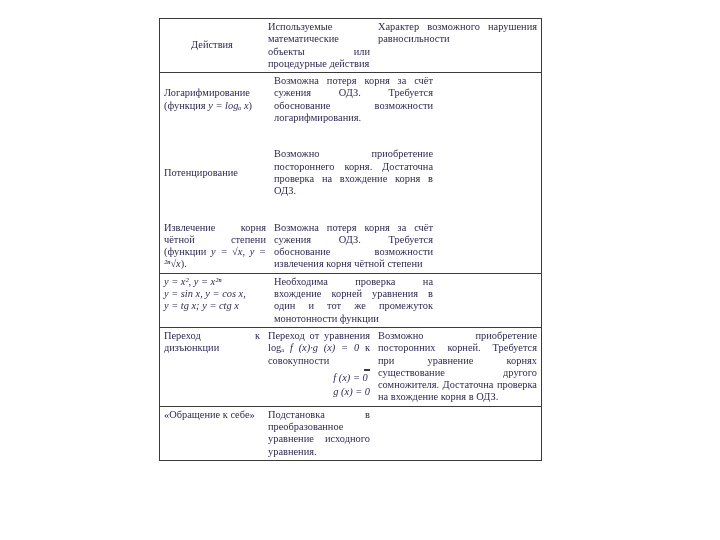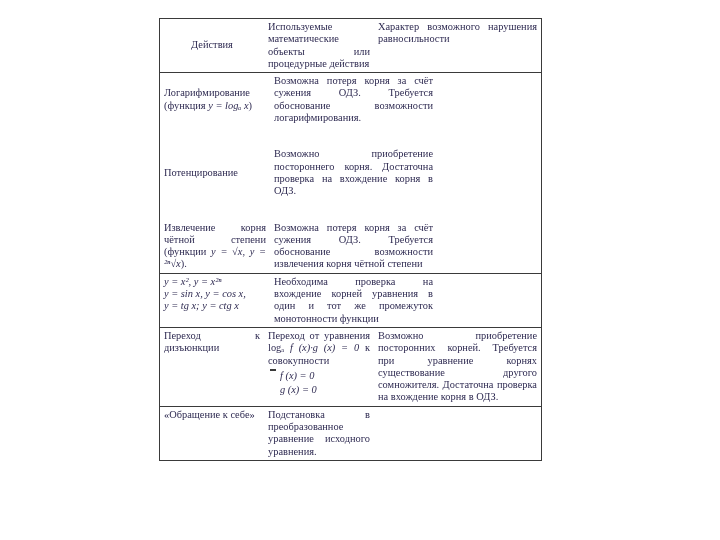--- a/index.html
+++ b/index.html
@@ -57,22 +57,23 @@
   .subrow {
     display: flex;
     align-items: center;
   }
   .subrow + .subrow { margin-top: 20px; }
   .math {
     font-style: italic;
   }
   .system {
     display: flex;
-    align-items: flex-start;
+    align-items: flex-end;
     margin: 2px 0 2px 2px;
+    flex-direction: column;
   }
   .sys-bracket {
     width: 5px;
     border: 1px solid #3a3a3a;
     border-right: none;
     flex: 0 0 auto;
   }
   .sys-eqs {
     padding-left: 4px;
     font-style: italic;

